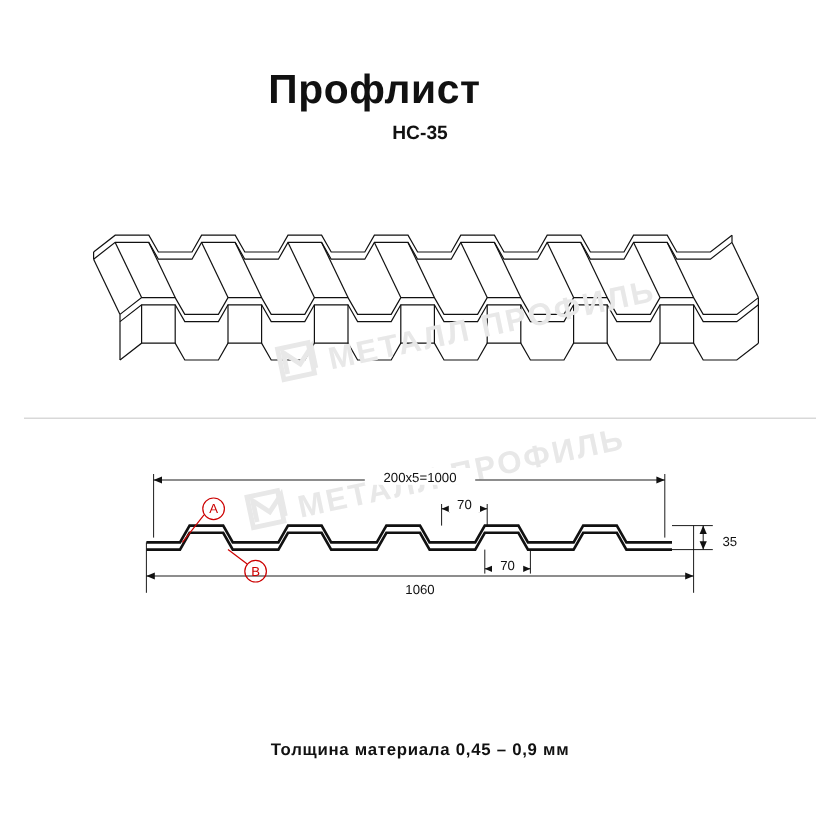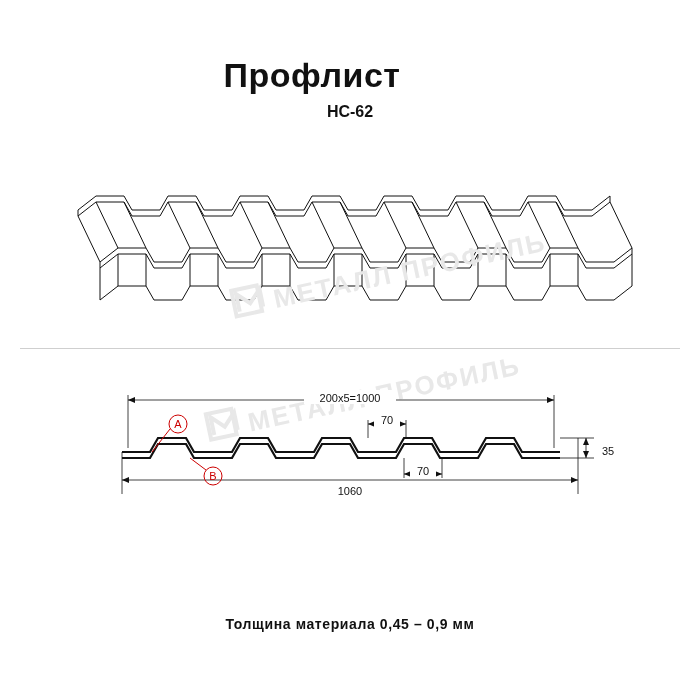--- a/index.html
+++ b/index.html
@@ -88,21 +88,21 @@
     font-size: 11px;
     fill: #cc0000;
   }
 </style>
 </head>
 <body>
 
 <div class="page">
 
   <div class="title">Профлист</div>
-  <div class="subtitle">НС-62</div>
+  <div class="subtitle">НС-35</div>
 
   <svg class="layer" viewBox="0 0 700 700" xmlns="http://www.w3.org/2000/svg">
 
     <g stroke="#111111" stroke-width="1" fill="none" stroke-linejoin="miter">
 
       <path d="M78 210 L96 196 L124 196 L132 210 L160 210 L168 196 L196 196 L204 210
                L232 210 L240 196 L268 196 L276 210 L304 210 L312 196 L340 196 L348 210
                L376 210 L384 196 L412 196 L420 210 L448 210 L456 196 L484 196 L492 210
                L520 210 L528 196 L556 196 L564 210 L592 210 L610 196"></path>
 

